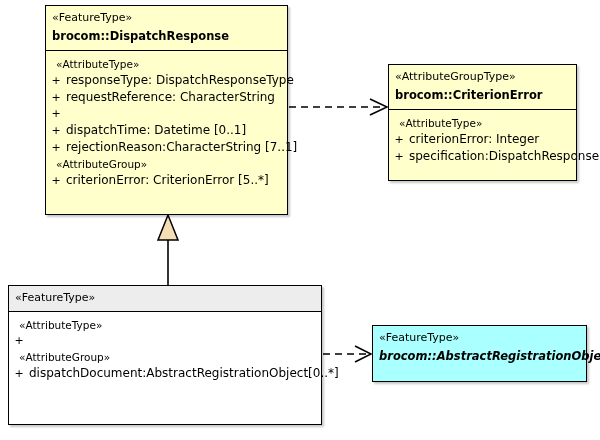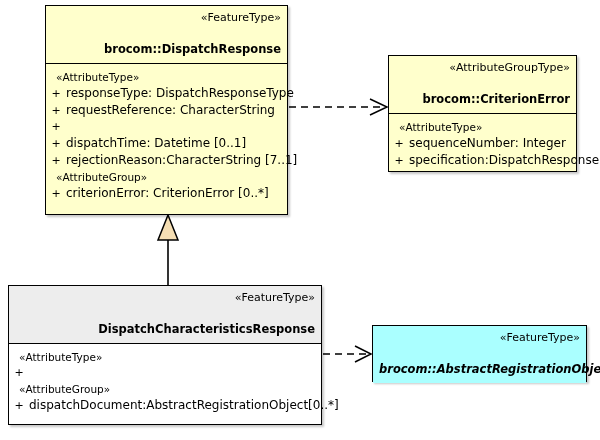--- a/index.html
+++ b/index.html
@@ -18,37 +18,37 @@
 
   
   .uml-class {
     position: absolute;
     box-sizing: border-box;
     border: 1.6px solid #000000;
     box-shadow: 2px 2px 2px rgba(0,0,0,0.22);
   }
   .uml-header {
     box-sizing: border-box;
-    text-align: right;
+    text-align: left;
     padding: 5px 6px 6px 6px;
     border-bottom: 1.6px solid #000000;
   }
   .stereotype {
     font-size: 11px;
     color: #000000;
     line-height: 14px;
     white-space: nowrap;
   }
   .cls-name {
     font-size: 11.5px;
     font-weight: bold;
     color: #000000;
     line-height: 15px;
     white-space: nowrap;
-    margin-top: 17px;
+    margin-top: 4px;
   }
   .cls-name.abstract {
     font-style: italic;
   }
   .uml-body {
     box-sizing: border-box;
     padding: 5px 4px 5px 0;
   }
   .grp-label {
     font-size: 10.5px;
@@ -142,47 +142,46 @@
       </div>
       <div class="attr-row">
         <span class="attr-vis">+</span>
         <span class="attr-text">rejectionReason:CharacterString [7..1]</span>
       </div>
 
       <div class="grp-label">«AttributeGroup»</div>
 
       <div class="attr-row">
         <span class="attr-vis">+</span>
-        <span class="attr-text">criterionError: CriterionError [0..*]</span>
-      </div>
-    </div>
-  </div>
-
-  <div class="uml-class fill-yellow" style="left:388px; top:55px; width:189px; height:117px;">
+        <span class="attr-text">criterionError: CriterionError [5..*]</span>
+      </div>
+    </div>
+  </div>
+
+  <div class="uml-class fill-yellow" style="left:388px; top:64px; width:189px; height:117px;">
     <div class="uml-header">
       <div class="stereotype">«AttributeGroupType»</div>
       <div class="cls-name">brocom::CriterionError</div>
     </div>
     <div class="uml-body">
       <div class="grp-label">«AttributeType»</div>
       <div class="attr-row">
         <span class="attr-vis">+</span>
-        <span class="attr-text">sequenceNumber: Integer</span>
+        <span class="attr-text">criterionError: Integer</span>
       </div>
       <div class="attr-row">
         <span class="attr-vis">+</span>
         <span class="attr-text">specification:DispatchResponse</span>
       </div>
     </div>
   </div>
 
   <div class="uml-class fill-white" style="left:8px; top:285px; width:314px; height:140px;">
     <div class="uml-header">
       <div class="stereotype">«FeatureType»</div>
-      <div class="cls-name">DispatchCharacteristicsResponse</div>
     </div>
     <div class="uml-body">
       <div class="grp-label">«AttributeType»</div>
       <div class="attr-row">
         <span class="attr-vis">+</span>
       </div>
       <div class="grp-label">«AttributeGroup»</div>
       <div class="attr-row">
         <span class="attr-vis">+</span>
         <span class="attr-text">dispatchDocument:AbstractRegistrationObject[0..*]</span>

